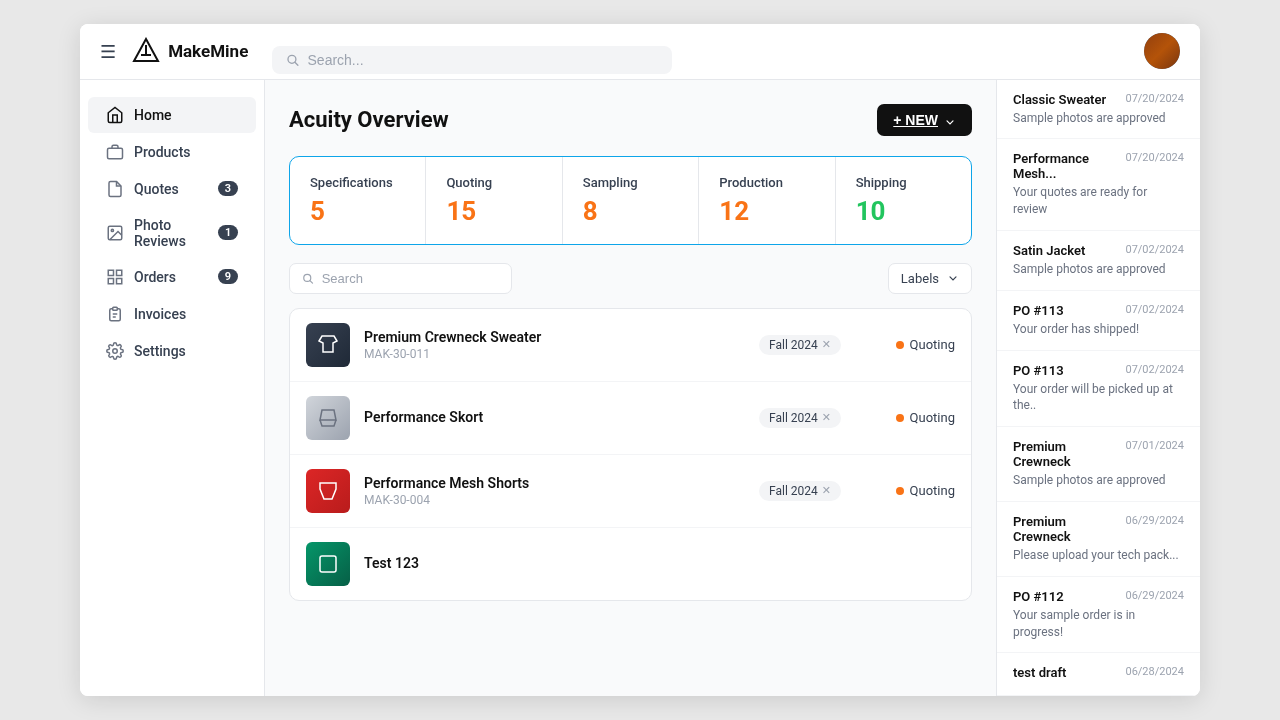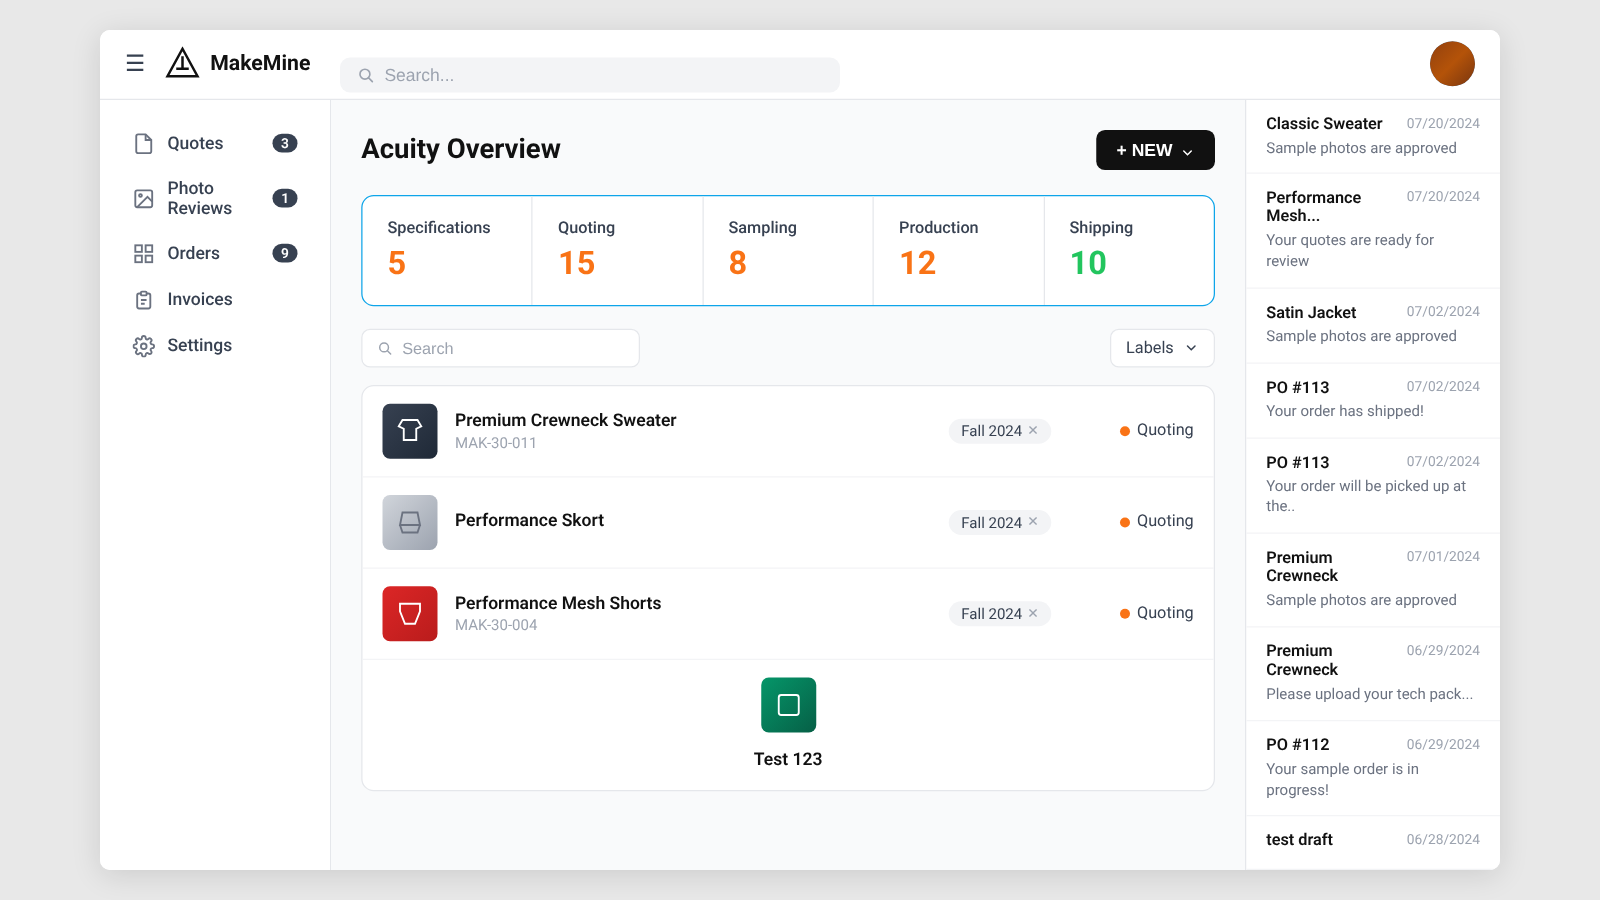--- a/index.html
+++ b/index.html
@@ -159,20 +159,21 @@
       color: #fff;
       border: none;
       border-radius: 7px;
       padding: 8px 16px;
       font-size: 14px;
       font-weight: 600;
       cursor: pointer;
       display: flex;
       align-items: flex-end;
       gap: 6px;
+      text-decoration: underline;
     }
     
     .stats-row {
       display: flex;
       gap: 0;
       background: #fff;
       border: 1px solid #0ea5e9;
       border-radius: 10px;
       margin-bottom: 18px;
       overflow: hidden;
@@ -242,21 +243,21 @@
       overflow: hidden;
     }
     .product-row {
       display: flex;
       align-items: center;
       padding: 14px 16px;
       border-bottom: 1px solid #f3f4f6;
       gap: 14px;
       cursor: pointer;
     }
-    .product-row:last-child { border-bottom: none; flex-direction: column; }
+    .product-row:last-child { border-bottom: none; }
     .product-thumb {
       width: 44px;
       height: 44px;
       border-radius: 6px;
       overflow: hidden;
       flex-shrink: 0;
       display: flex;
       align-items: center;
       justify-content: center;
     }
@@ -378,20 +379,38 @@
     <div class="topbar-right">
       <div class="avatar">
         <div class="avatar-img"></div>
       </div>
     </div>
   </div>
 
   <div class="layout">
 
     <div class="sidebar">
+      <div class="sidebar-item active">
+        <span class="sidebar-icon">
+          <svg width="18" height="18" viewBox="0 0 24 24" fill="none" stroke="currentColor" stroke-width="2">
+            <path d="M3 9l9-7 9 7v11a2 2 0 01-2 2H5a2 2 0 01-2-2z"></path>
+            <polyline points="9 22 9 12 15 12 15 22"></polyline>
+          </svg>
+        </span>
+        <span>Home</span>
+      </div>
+      <div class="sidebar-item">
+        <span class="sidebar-icon">
+          <svg width="18" height="18" viewBox="0 0 24 24" fill="none" stroke="currentColor" stroke-width="2">
+            <rect x="2" y="7" width="20" height="14" rx="2"></rect>
+              <path d="M16 7V5a2 2 0 00-2-2h-4a2 2 0 00-2 2v2"></path>
+          </svg>
+        </span>
+        <span>Products</span>
+      </div>
       <div class="sidebar-item">
         <span class="sidebar-icon">
           <svg width="18" height="18" viewBox="0 0 24 24" fill="none" stroke="currentColor" stroke-width="2">
             <path d="M14 2H6a2 2 0 00-2 2v16a2 2 0 002 2h12a2 2 0 002-2V8z"></path>
               <polyline points="14 2 14 8 20 8"></polyline>
           </svg>
         </span>
         <span>Quotes</span>
         <span class="badge">3</span>
       </div>

